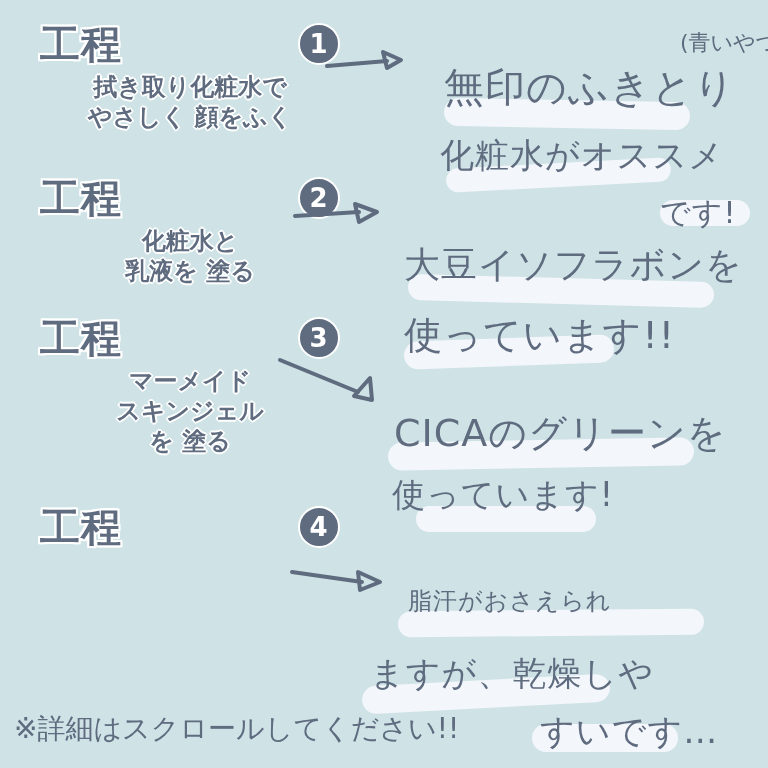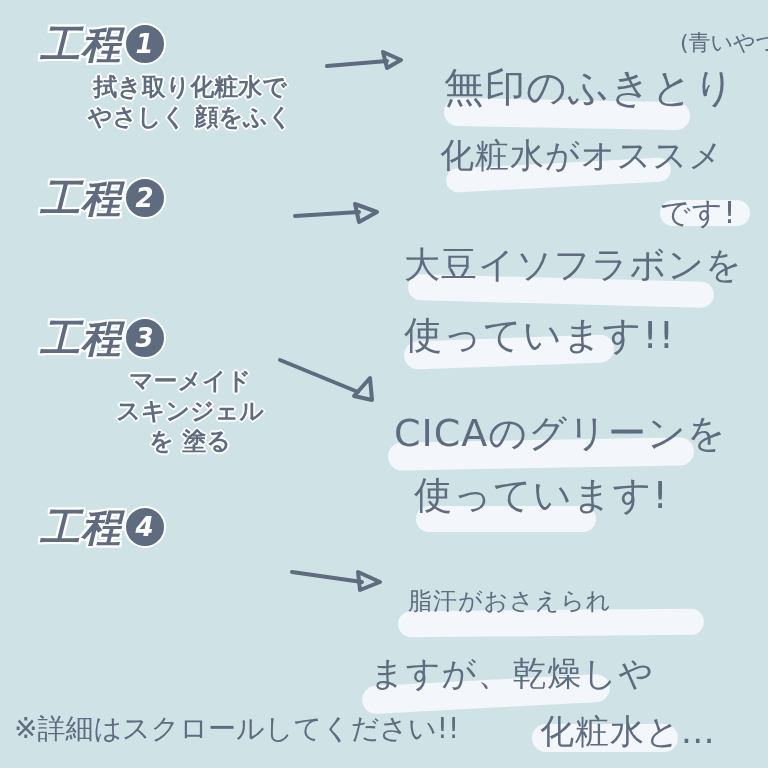--- a/index.html
+++ b/index.html
@@ -20,27 +20,26 @@
       width: 300px;
       text-align: center;
       color: #5f6b7f;
     }
     .step-title {
       font-weight: bold;
       font-size: 40px;
       line-height: 44px;
       letter-spacing: 1px;
       display: flex;
-      justify-content: flex-start;
+      justify-content: space-between;
       align-items: center;
       gap: 0;
       text-shadow:
         2px 0 0 #fff, -2px 0 0 #fff, 0 2px 0 #fff, 0 -2px 0 #fff,
         2px 2px 0 #fff, -2px -2px 0 #fff, 2px -2px 0 #fff, -2px 2px 0 #fff;
-      font-style: italic;
     }
     .step-num {
       display: inline-flex;
       align-items: center;
       justify-content: center;
       width: 38px;
       height: 38px;
       border-radius: 50%;
       background: #5f6b7f;
       color: #fff;
@@ -105,20 +104,22 @@
   </div>
   <div class="step-desc">拭き取り化粧水で
 やさしく 顔をふく</div>
 </div>
 
 <div class="step" style="top:176px;">
   <div class="step-title">
     <span>工程</span>
     <span class="step-num">2</span>
   </div>
+  <div class="step-desc">化粧水と
+乳液を 塗る</div>
 </div>
 
 <div class="step" style="top:316px;">
   <div class="step-title">
     <span>工程</span>
     <span class="step-num">3</span>
   </div>
   <div class="step-desc">マーメイド
 スキンジェル
 を 塗る</div>
@@ -162,25 +163,25 @@
   <div class="hl" style="left:408px;top:278px;width:306px;height:26px;transform:rotate(1.5deg);"></div>
   <div class="note" style="left:404px;top:242px;font-size:36px;">大豆イソフラボンを</div>
   <div class="hl" style="left:404px;top:338px;width:210px;height:28px;transform:rotate(-2deg);"></div>
   <div class="note" style="left:404px;top:312px;font-size:38px;">使っています!!</div>
 </div>
 
 <div>
   <div class="hl" style="left:388px;top:440px;width:306px;height:28px;transform:rotate(-1deg);"></div>
   <div class="note" style="left:394px;top:410px;font-size:38px;">CICAのグリーンを</div>
   <div class="hl" style="left:416px;top:506px;width:180px;height:26px;"></div>
-  <div class="note" style="left:414px;top:472px;font-size:38px;">使っています!</div>
+  <div class="note" style="left:392px;top:472px;font-size:33px;">使っています!</div>
 </div>
 
 <div>
   <div class="hl" style="left:398px;top:610px;width:306px;height:26px;transform:rotate(-0.5deg);"></div>
   <div class="note" style="left:408px;top:578px;font-size:24px;font-family:Liberation Serif, serif;">脂汗がおさえられ</div>
   <div class="hl" style="left:362px;top:680px;width:248px;height:28px;transform:rotate(-3deg);"></div>
   <div class="note" style="left:370px;top:650px;font-size:34px;">ますが、乾燥しや</div>
   <div class="hl" style="left:532px;top:724px;width:146px;height:28px;"></div>
-  <div class="note" style="left:540px;top:708px;font-size:34px;">化粧水と…</div>
+  <div class="note" style="left:540px;top:708px;font-size:34px;">すいです…</div>
 </div>
 
 <div class="footer">※詳細はスクロールしてください!!</div>
 
 </body></html>

